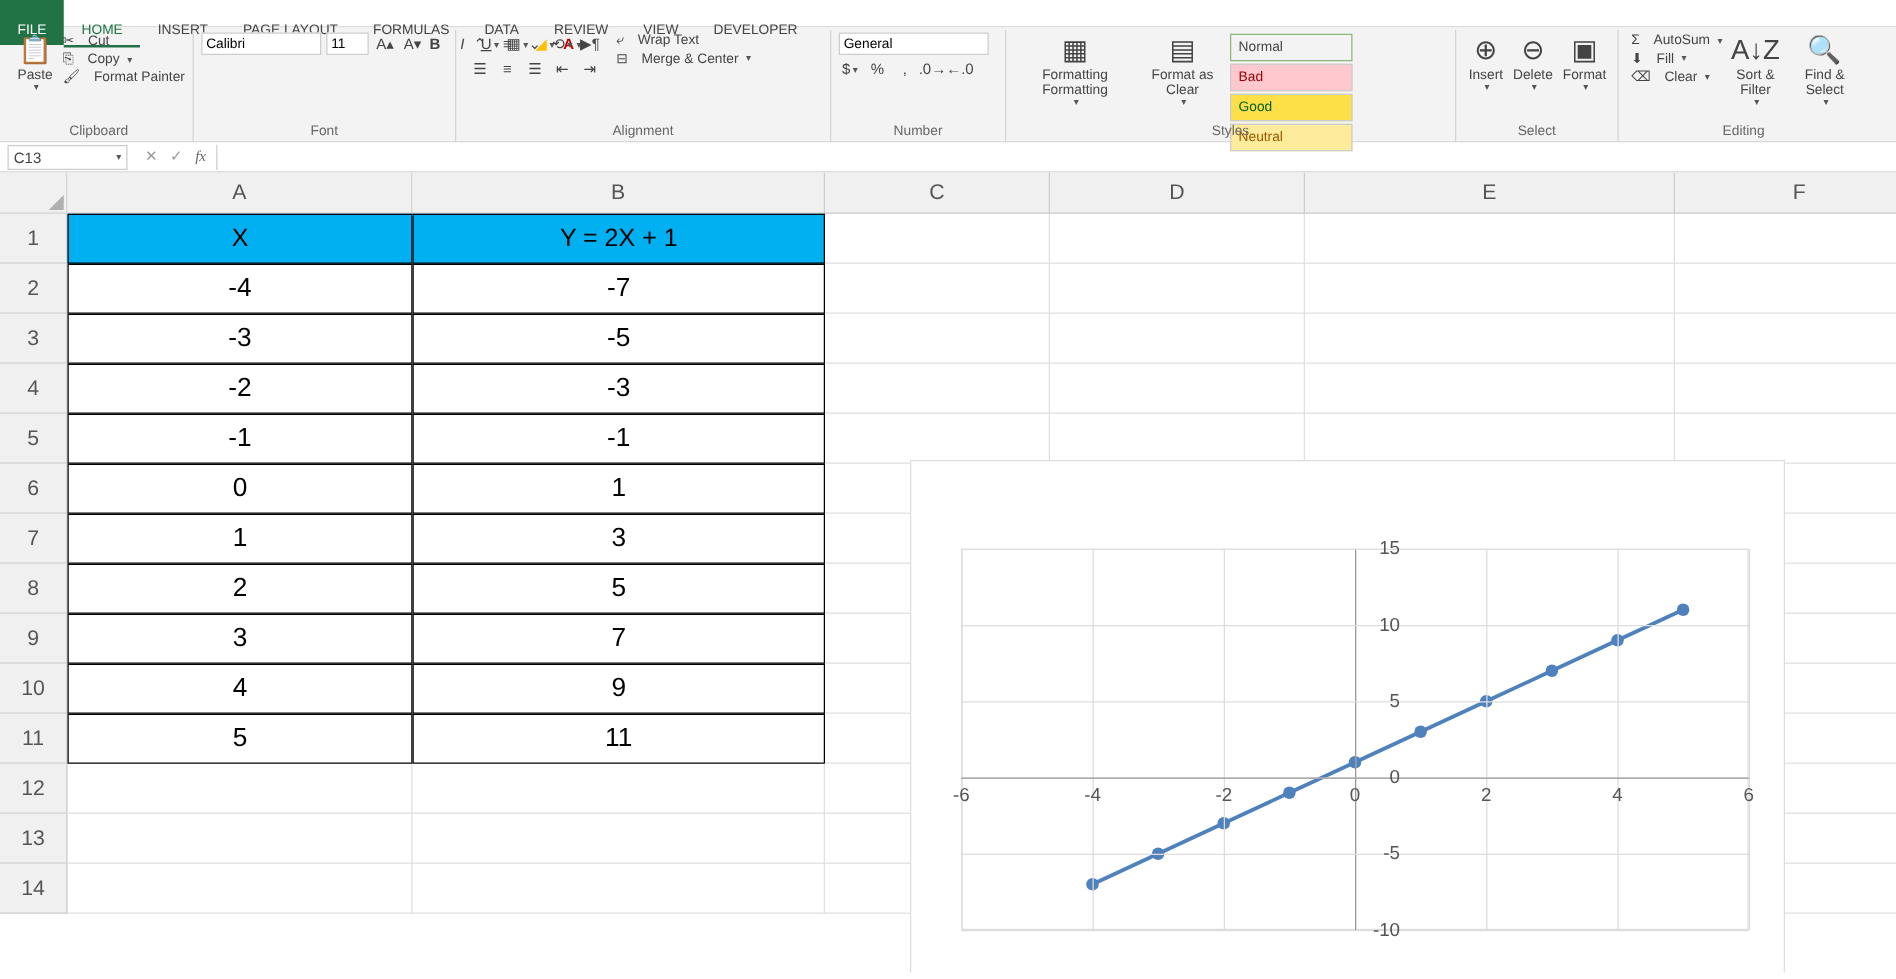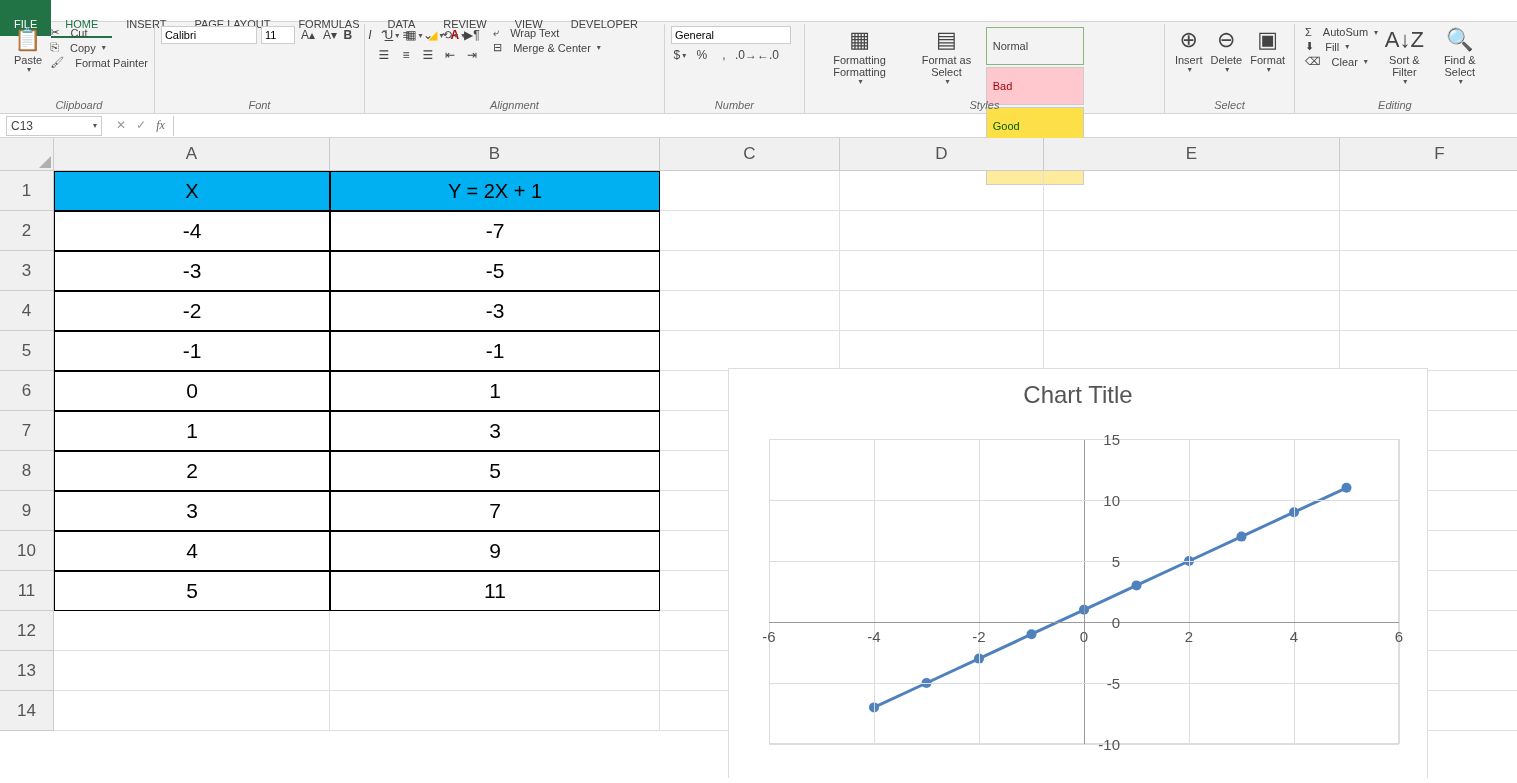--- a/index.html
+++ b/index.html
@@ -7,32 +7,32 @@
 
 
 .tabs { display: flex; background: #fff; border-bottom: 1px solid #d4d4d4; height: 22px; font-size: 11px; }
 .tab { padding: 18px 14px; cursor: pointer; color: #444; text-transform: uppercase; }
 .tab.file { background: #217346; color: #fff; }
 .tab.active { color: #217346; border-bottom: 2px solid #217346; }
 
 
 .ribbon { display: flex; background: #f3f3f3; border-bottom: 1px solid #d4d4d4; height: 92px; padding: 2px 4px 0 4px; }
 .group { border-right: 1px solid #d4d4d4; padding: 2px 6px 0 6px; display: flex; flex-direction: column; position: relative; }
-.group-label { position: absolute; bottom: 2px; left: 0; right: 0; text-align: center; font-size: 11px; color: #666; font-style: italic; }
+.group-label { position: absolute; bottom: 2px; left: 0; right: 0; text-align: center; font-size: 11px; color: #666; }
 .group-body { display: flex; align-items: flex-start; height: 72px; }
 .btn-lg { display: flex; flex-direction: column; align-items: center; justify-content: center; padding: 2px 4px; cursor: pointer; font-size: 11px; text-align: center; line-height: 1.1; }
 .btn-lg .ic { font-size: 22px; margin-bottom: 2px; }
 .row { display: flex; align-items: center; gap: 4px; margin-bottom: 2px; font-size: 11px; }
 .stack { display: flex; flex-direction: column; justify-content: center; margin-left: 4px; }
 .dd { font-size: 8px; margin-left: 2px; color: #555; }
 .font-sel { border: 1px solid #ccc; background: #fff; font-size: 11px; padding: 1px 3px; height: 18px; }
 .num-sel { width: 34px; }
 .ico-btn { width: 18px; height: 18px; display: inline-flex; align-items: center; justify-content: center; cursor: pointer; font-size: 12px; }
 .styles-box { display: flex; flex-wrap: wrap; width: 210px; }
-.style-cell { width: 98px; height: 38px; border: 1px solid #ccc; padding: 2px 6px; font-size: 11px; margin: 1px; display: flex; align-items: center; }
+.style-cell { width: 98px; height: 22px; border: 1px solid #ccc; padding: 2px 6px; font-size: 11px; margin: 1px; display: flex; align-items: center; }
 
 
 .fbar { display: flex; align-items: center; border-bottom: 1px solid #d4d4d4; height: 24px; background: #fff; }
 .namebox { width: 96px; border: 1px solid #ccc; margin: 2px 6px; height: 20px; font-size: 12px; padding: 1px 4px; display: flex; align-items: center; justify-content: space-between; }
 .fx-btns { display: flex; gap: 10px; padding: 0 8px; color: #999; }
 .fx { font-style: italic; font-family: "Times New Roman", serif; color: #666; }
 .formula-input { flex: 1; height: 20px; border: none; border-left: 1px solid #ccc; padding-left: 6px; font-size: 12px; }
 
 
 .sheet { position: relative; overflow: hidden; height: 640px; }
@@ -169,21 +169,21 @@
 
   <div class="group" style="width:360px">
     <div class="group-body">
       <div class="btn-lg">
           <span class="ic">▦</span>
           <span>Formatting Formatting</span>
           <span class="dd">▾</span>
         </div>
       <div class="btn-lg">
           <span class="ic">▤</span>
-          <span>Format as Select</span>
+          <span>Format as Clear</span>
           <span class="dd">▾</span>
         </div>
       <div class="styles-box">
         <div class="style-cell" style="border-color:#8db77a">Normal</div>
         <div class="style-cell" style="background:#ffc7ce;color:#9c0006">Bad</div>
         <div class="style-cell" style="background:#fde047;color:#006100">Good</div>
         <div class="style-cell" style="background:#ffeb9c;color:#9c5700">Neutral</div>
       </div>
     </div>
     <div class="group-label">Styles</div>
@@ -380,21 +380,20 @@
         <div class="cell wA"></div>
         <div class="cell wB"></div>
         <div class="cell wC"></div>
         <div class="cell wD"></div>
         <div class="cell wE"></div>
         <div class="cell wF"></div>
       </div>
     </div>
 
   <div class="chart">
-    <div class="chart-title">Chart Title</div>
     <div class="plot" id="plot">
       <div class="plot-border"></div>
       <svg class="series" id="series" viewBox="0 0 630 305">
           <path d="M105 268.4 L157.5 244 L210 219.6 L262.5 195.2 L315 170.8 L367.5 146.4 L420 122 L472.5 97.6 L525 73.19999999999999 L577.5 48.80000000000001" stroke="#4f81bd" stroke-width="3" fill="none"></path>
           <circle cx="105" cy="268.4" r="5" fill="#4f81bd"></circle>
           <circle cx="157.5" cy="244" r="5" fill="#4f81bd"></circle>
           <circle cx="210" cy="219.6" r="5" fill="#4f81bd"></circle>
           <circle cx="262.5" cy="195.2" r="5" fill="#4f81bd"></circle>
           <circle cx="315" cy="170.8" r="5" fill="#4f81bd"></circle>
           <circle cx="367.5" cy="146.4" r="5" fill="#4f81bd"></circle>

